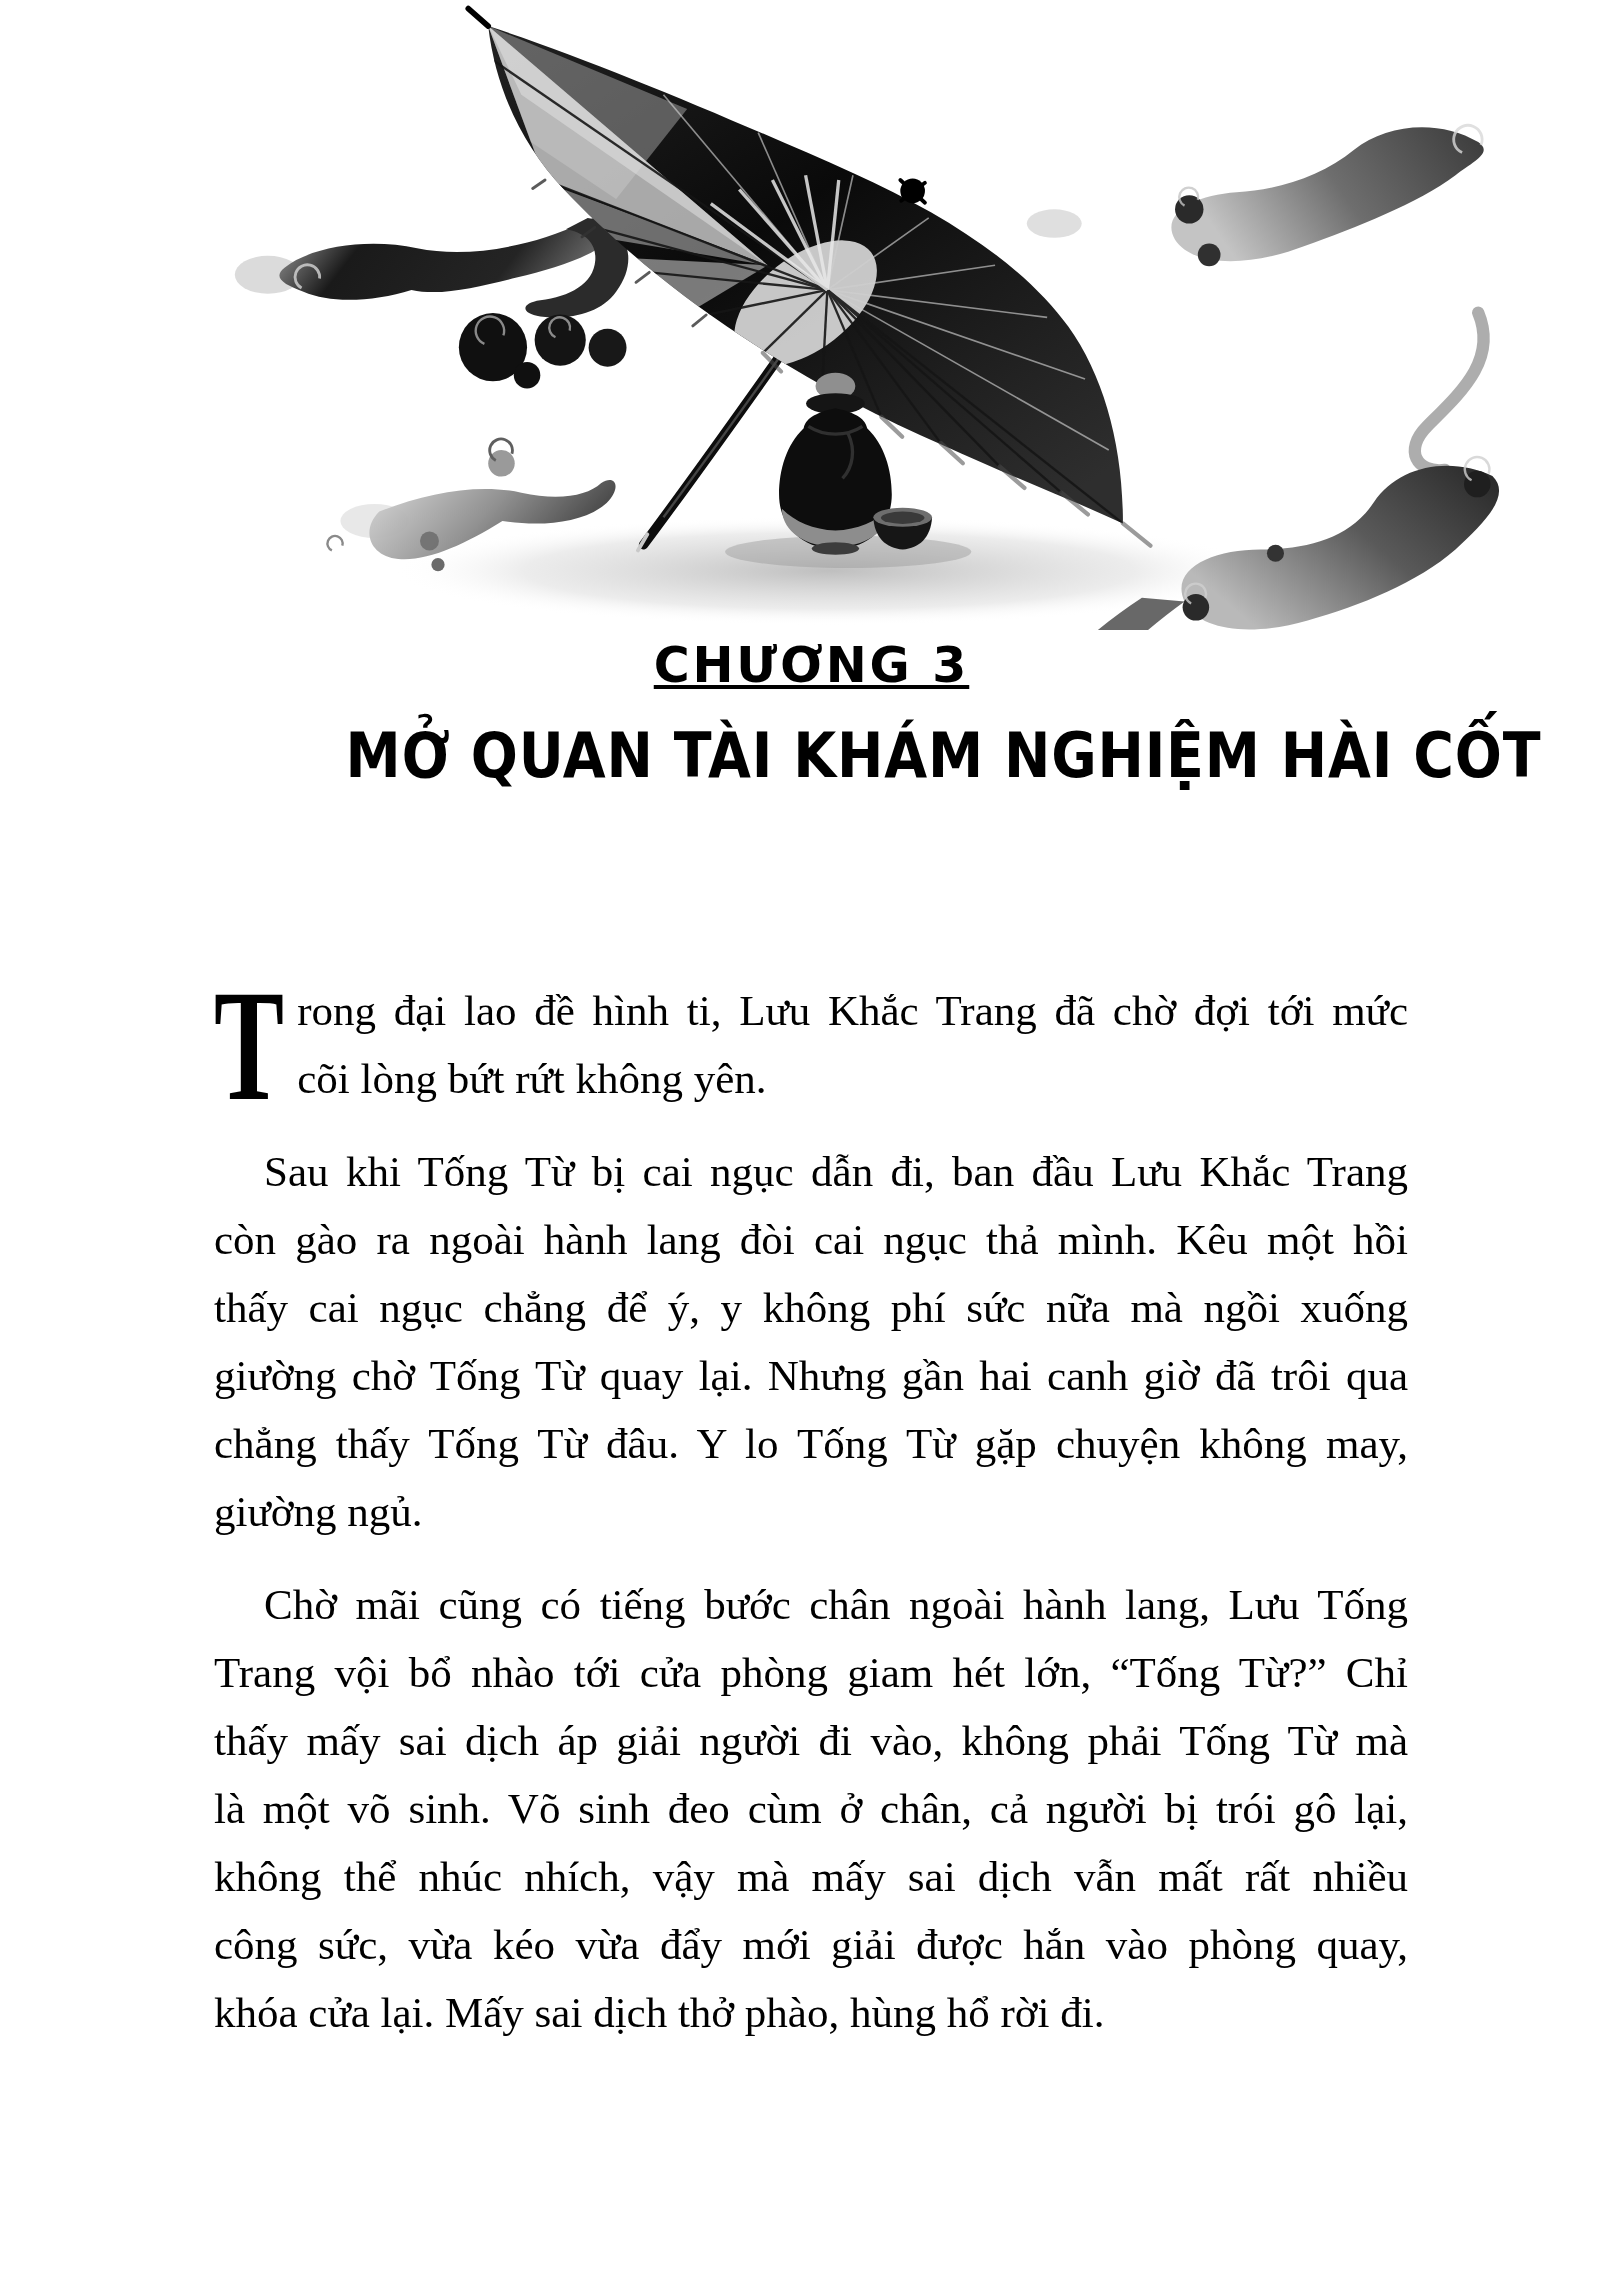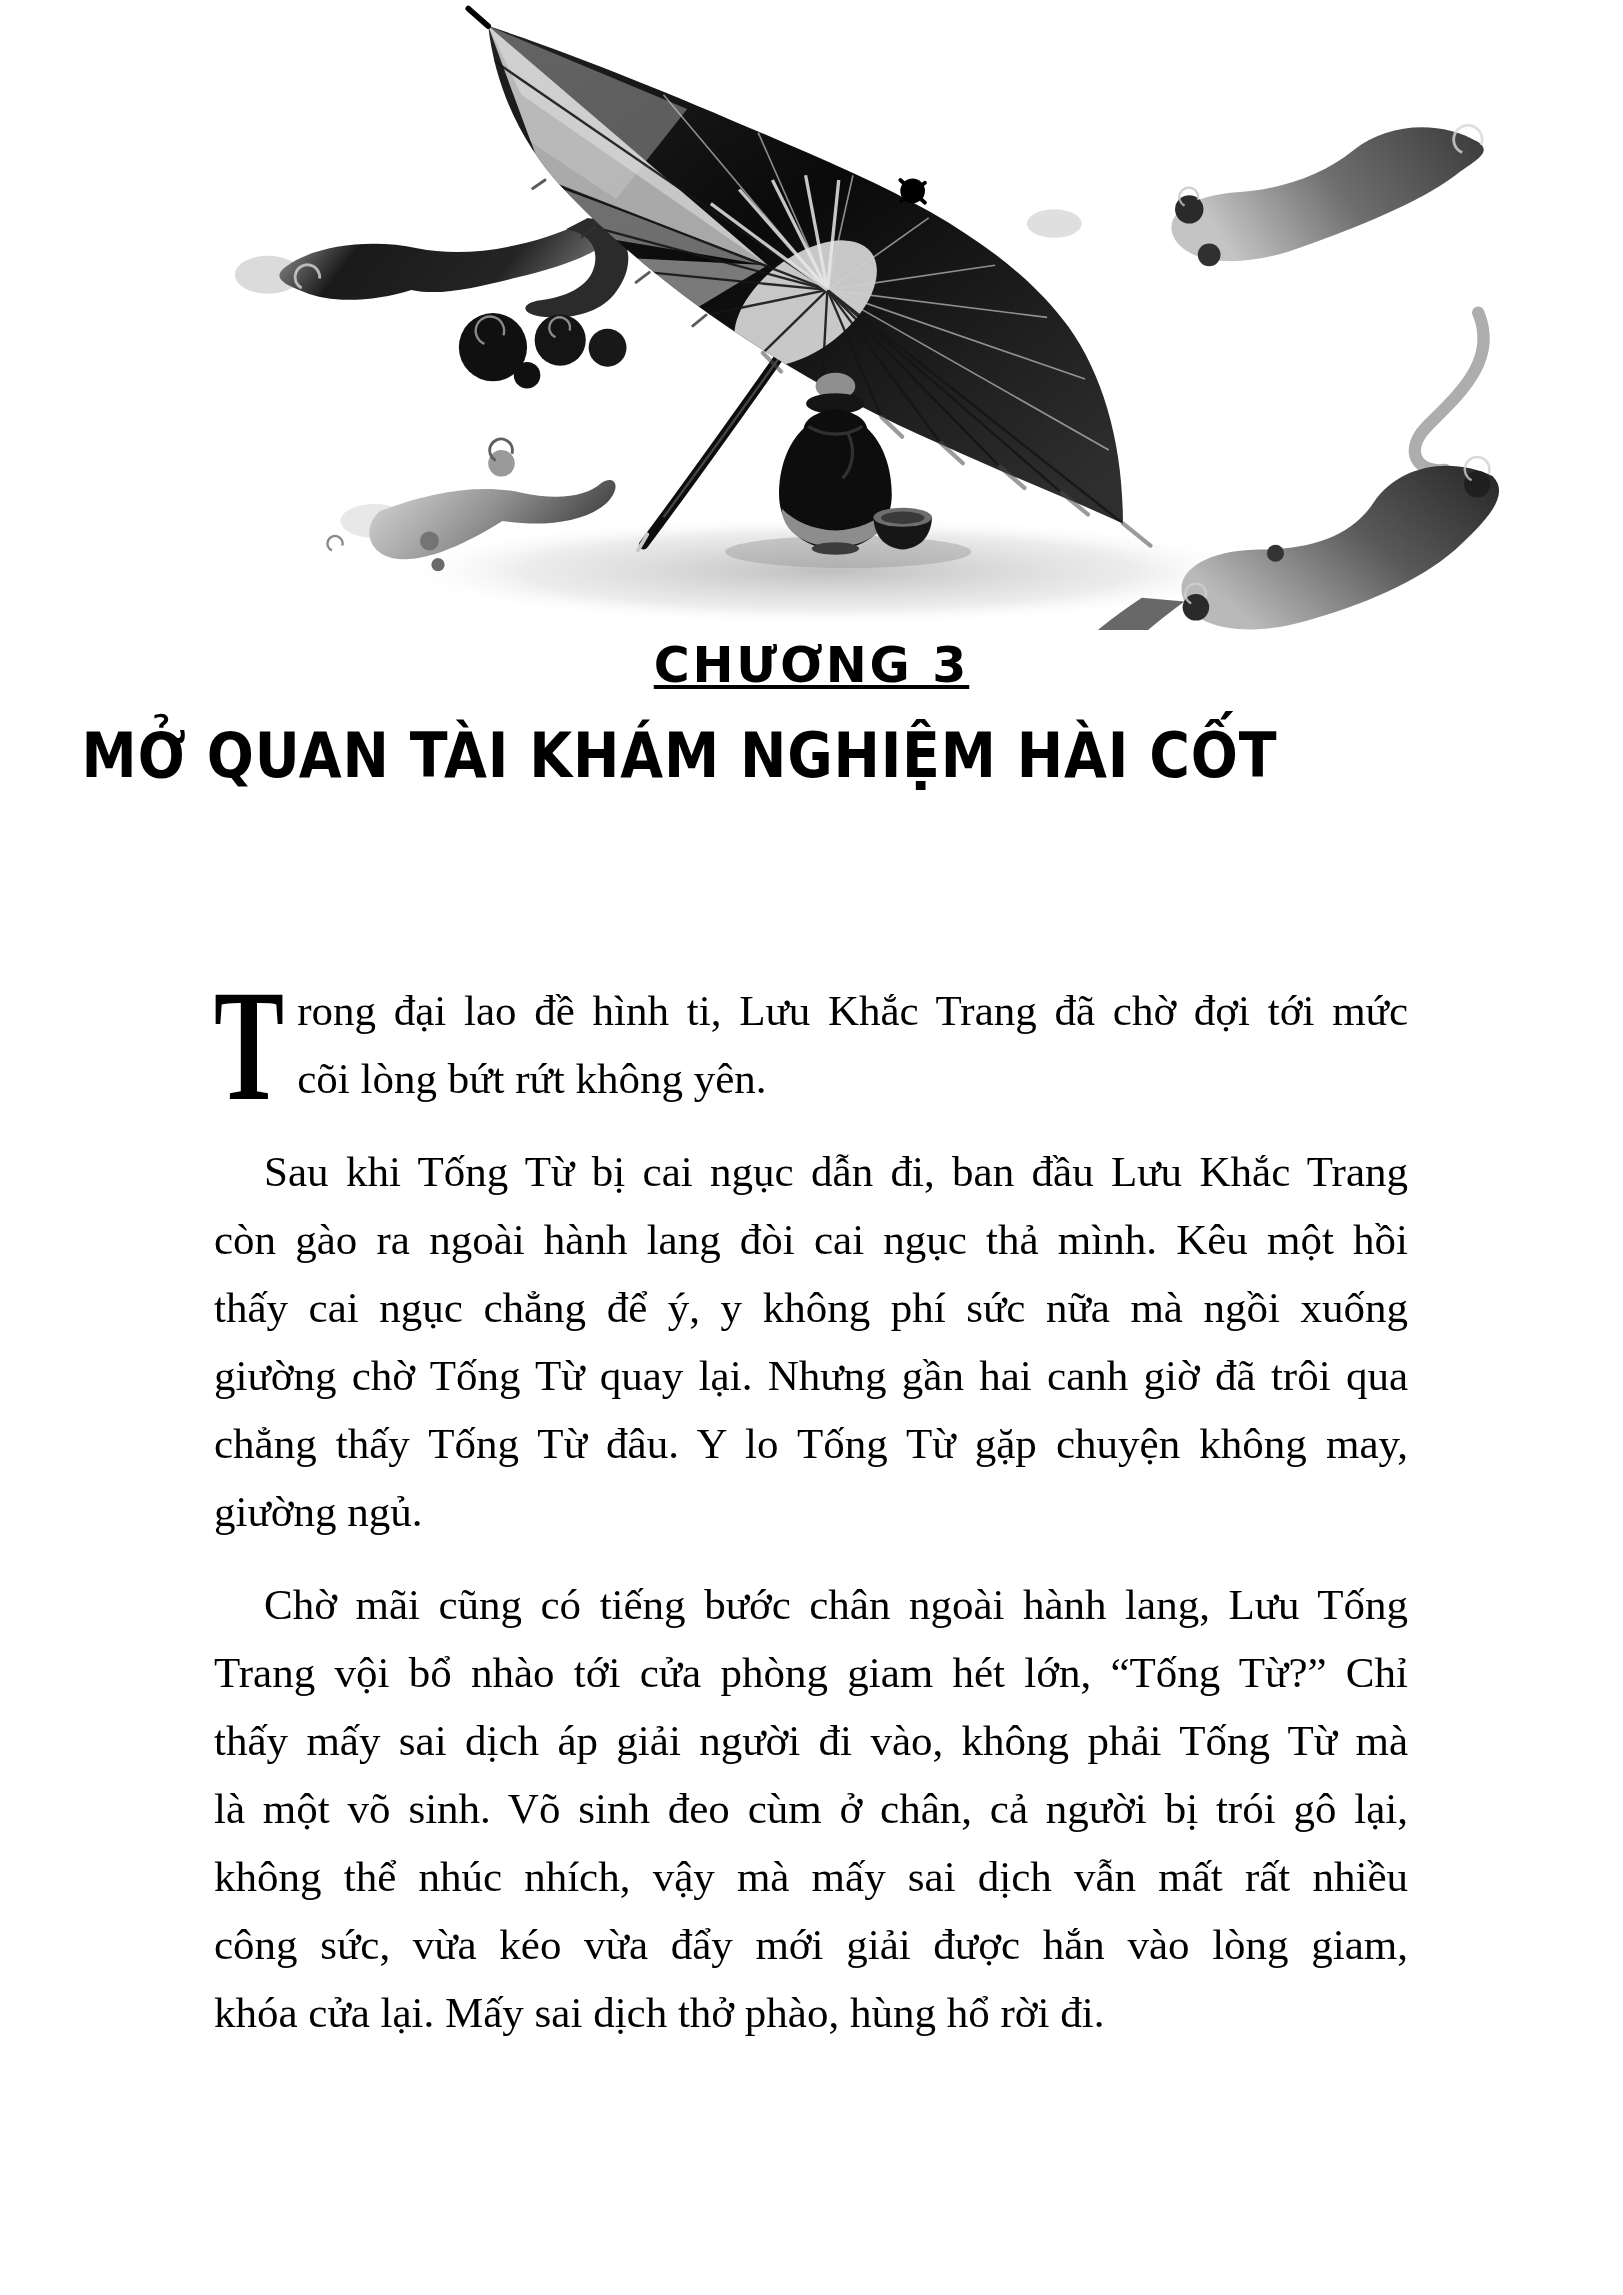--- a/index.html
+++ b/index.html
@@ -33,21 +33,21 @@
     letter-spacing: 2.8px;
     line-height: 1.0;
     color: #000;
     white-space: nowrap;
     text-decoration: underline;
   }
   .title {
     position: absolute;
     left: 0; top: 724px;
     width: 1623px;
-    text-align: left;
+    text-align: right;
     font-family: "DejaVu Sans", sans-serif;
     font-weight: 800;
     font-size: 63px;
     letter-spacing: 0.9px;
     line-height: 1.0;
     color: #000;
     white-space: nowrap;
   }
   .title .squeeze {
     display: inline-block;
@@ -287,19 +287,19 @@
         <div class="line">giường chờ Tống Từ quay lại. Nhưng gần hai canh giờ đã trôi qua</div>
         <div class="line">chẳng thấy Tống Từ đâu. Y lo Tống Từ gặp chuyện không may,</div>
         <div class="line last">giường ngủ.</div>
       </div>
       <div class="paragraph">
         <div class="line indent">Chờ mãi cũng có tiếng bước chân ngoài hành lang, Lưu Tống</div>
         <div class="line">Trang vội bổ nhào tới cửa phòng giam hét lớn, “Tống Từ?” Chỉ</div>
         <div class="line">thấy mấy sai dịch áp giải người đi vào, không phải Tống Từ mà</div>
         <div class="line">là một võ sinh. Võ sinh đeo cùm ở chân, cả người bị trói gô lại,</div>
         <div class="line">không thể nhúc nhích, vậy mà mấy sai dịch vẫn mất rất nhiều</div>
-        <div class="line">công sức, vừa kéo vừa đẩy mới giải được hắn vào lòng giam,</div>
+        <div class="line">công sức, vừa kéo vừa đẩy mới giải được hắn vào phòng quay,</div>
         <div class="line last">khóa cửa lại. Mấy sai dịch thở phào, hùng hổ rời đi.</div>
       </div>
     </div>
 
 </div>
 
 
 </body></html>

